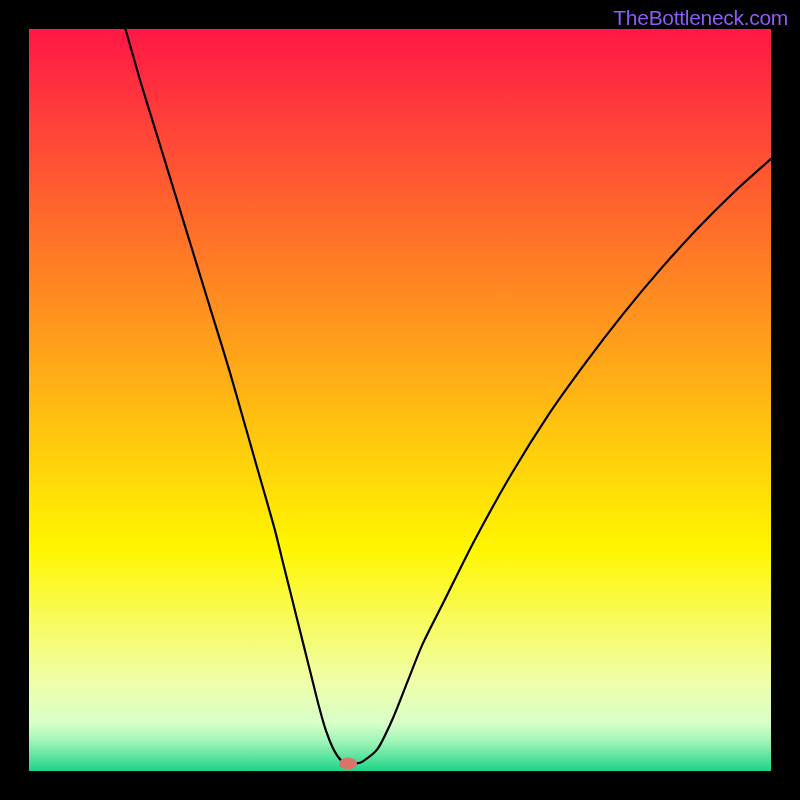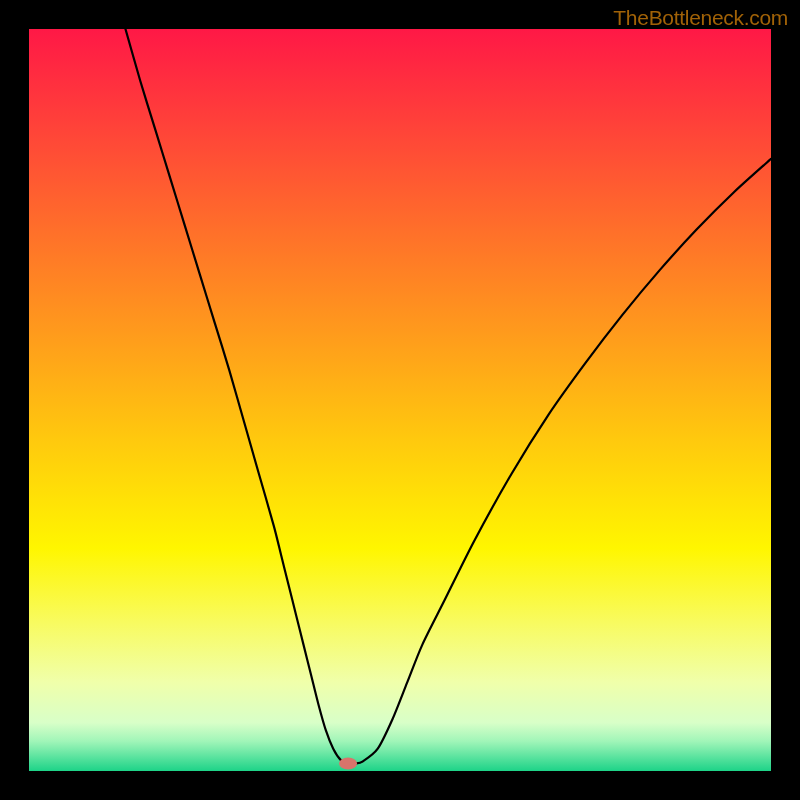--- a/index.html
+++ b/index.html
@@ -22,21 +22,21 @@
     position: absolute;
     top: 29px;
     left: 29px;
     width: 742px;
     height: 742px;
   }
   .watermark {
     position: absolute;
     top: 6px;
     right: 12px;
-    color: #a16207;
+    color: #8b5cf6;
     font-size: 21px;
     font-weight: 500;
     letter-spacing: -0.3px;
     z-index: 10;
   }
   svg {
     display: block;
   }
 </style>
 </head>

